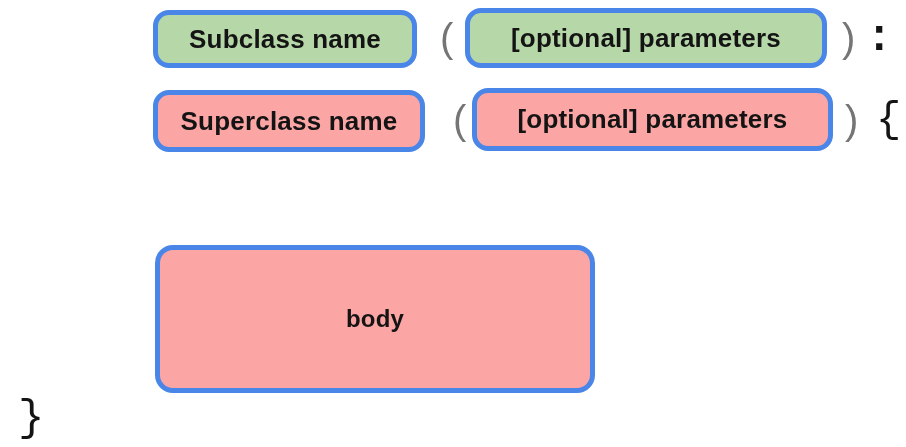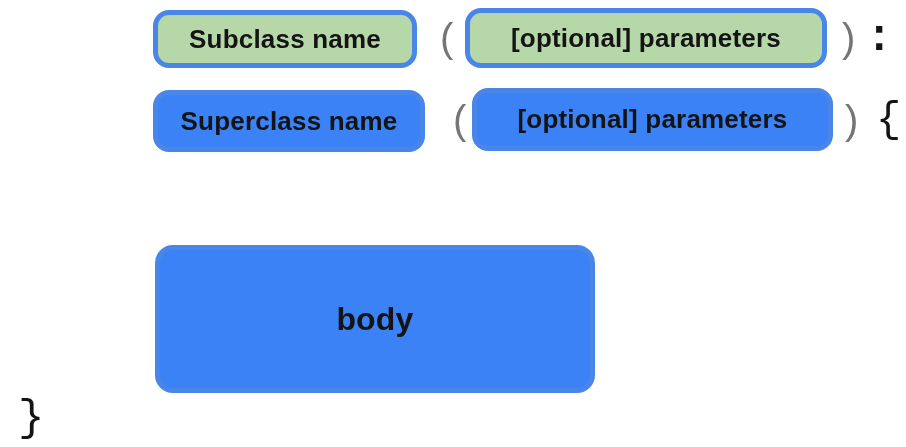--- a/index.html
+++ b/index.html
@@ -28,21 +28,21 @@
     color: var(--keyword-gray, #757575);
   }
   .black {
     color: var(--text-black, #141414);
   }
   .box {
     position: absolute;
     box-sizing: border-box;
     border: 5px solid var(--border-blue, #4a86e8);
     border-radius: 16px;
-    background: #3b82f6;
+    background: #fca5a5;
     display: flex;
     align-items: center;
     justify-content: center;
   }
   .box.green {
     background: var(--highlight-green, #b6d7a8);
   }
   .lbl {
     font-family: "Liberation Sans", sans-serif;
     font-weight: 700;
@@ -79,18 +79,18 @@
 
   <div class="box" style="left:472px; top:88px; width:361px; height:63px;">
     <span class="lbl">[optional] parameters</span>
   </div>
 
   <div class="tok gray" style="left:845px; top:89px; height:62px; font-size:40px;">)</div>
 
   <div class="tok mono black" style="left:876px; top:89px; height:62px; font-size:42px;">{</div>
 
   <div class="box" style="left:155px; top:245px; width:440px; height:148px; border-radius:18px;">
-    <span class="lbl" style="font-size:32px;">body</span>
+    <span class="lbl" style="font-size:24px;">body</span>
   </div>
 
   <div class="tok mono black" style="left:18px; top:392px; height:52px; font-size:44px;">}</div>
 
 </div>
 
 </body></html>

